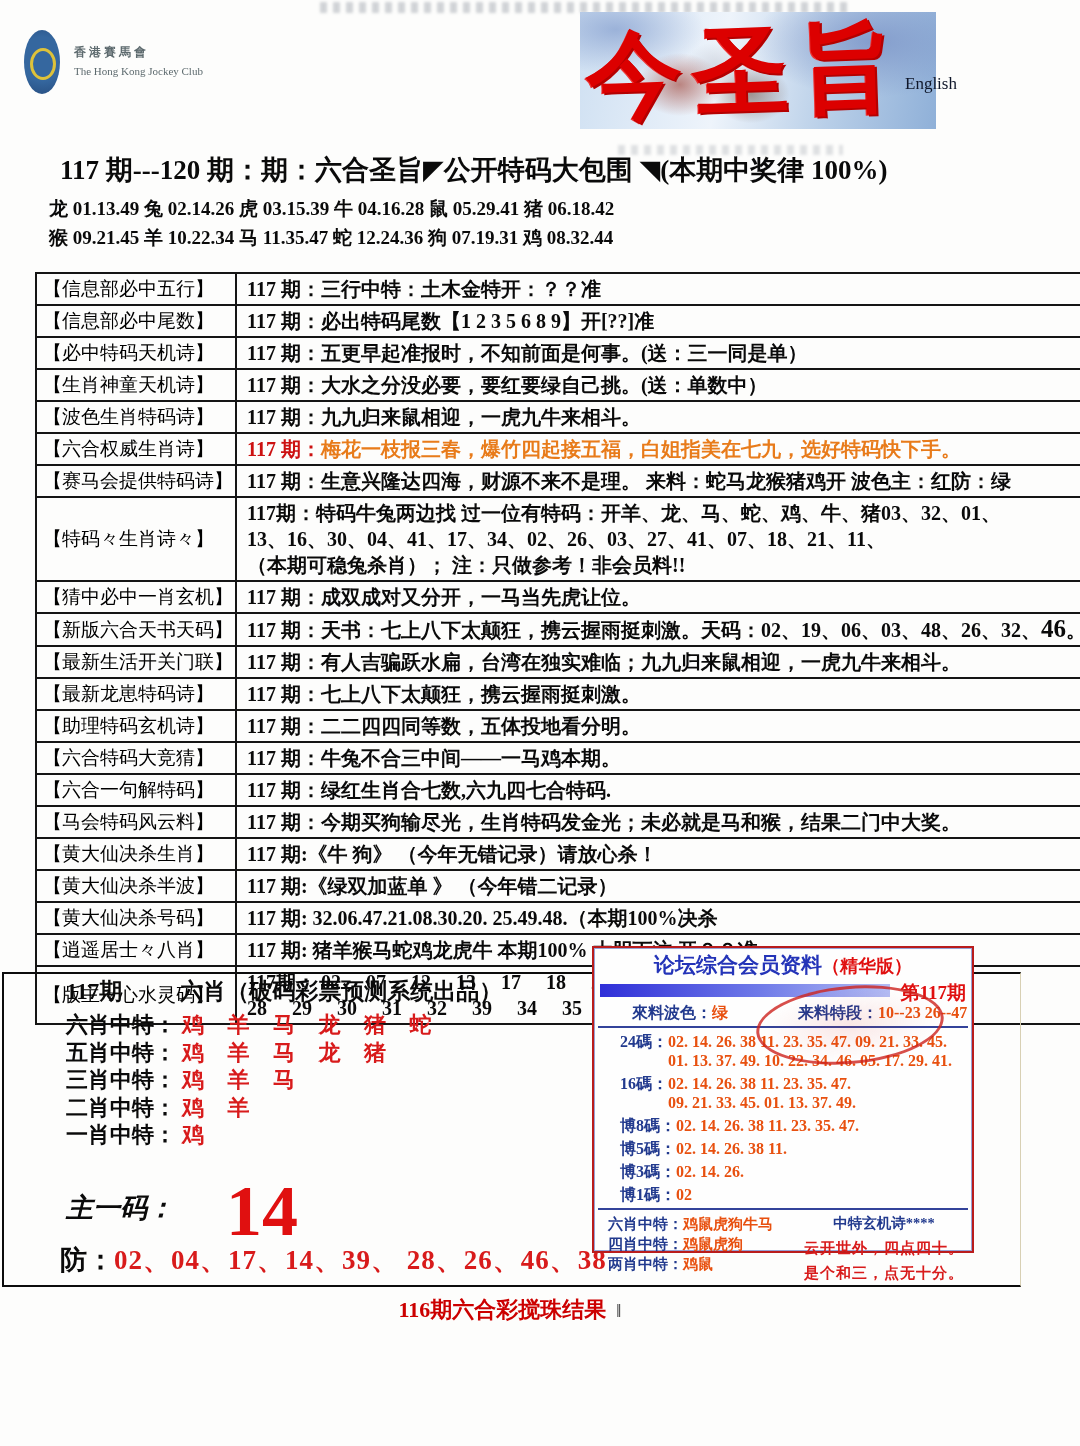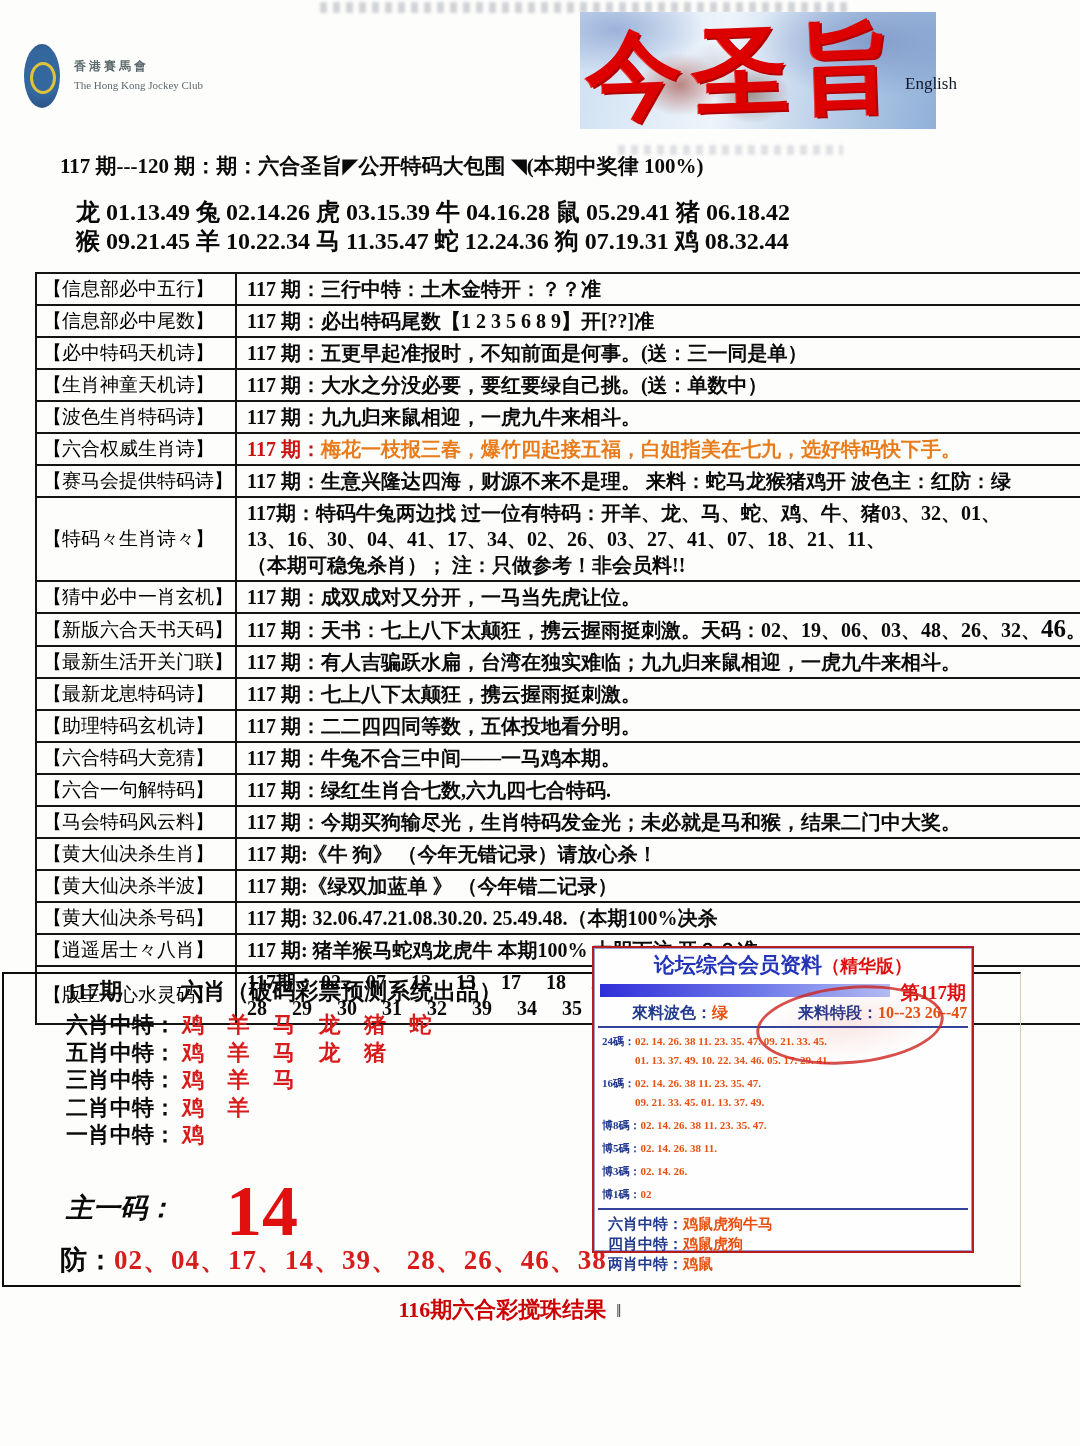--- a/index.html
+++ b/index.html
@@ -5,43 +5,43 @@
   html,body{margin:0;padding:0;}
   body{background:#ffffff;font-family:"Liberation Serif","DejaVu Serif",serif;}
   .page{position:relative;width:1080px;height:1446px;background:#fdfdfc;overflow:hidden;}
 
   
   .artifact{position:absolute;opacity:.45;filter:blur(1.5px);background:repeating-linear-gradient(90deg,#9aa0a8 0 7px,transparent 7px 13px);}
   .artifact.top{left:320px;top:2px;width:530px;height:11px;}
   .artifact.mid{left:618px;top:145px;width:225px;height:10px;opacity:.3;}
 
   
-  .hkjc{position:absolute;left:24px;top:44px;display:flex;}
+  .hkjc{position:absolute;left:24px;top:30px;display:flex;}
   .hkjc-oval{width:36px;height:64px;border-radius:50%;background:radial-gradient(circle at 50% 45%,#35679f 0 55%,#274e80 100%);position:relative;}
   .hkjc-oval .ring{position:absolute;left:6px;top:18px;width:20px;height:26px;border:3px solid #dec23a;border-radius:50%;}
   .hkjc-text{margin:14px 0 0 14px;color:#5d6a6e;}
   .hkjc-cn{font-size:12px;letter-spacing:3px;font-weight:bold;}
   .hkjc-en{font-size:11px;margin-top:4px;}
 
   .banner{position:absolute;left:580px;top:12px;width:356px;height:117px;
     background:
       radial-gradient(60px 45px at 28% 62%, rgba(150,45,30,.55), transparent 70%),
       radial-gradient(55px 42px at 48% 70%, rgba(95,60,45,.5), transparent 70%),
       radial-gradient(40px 30px at 38% 45%, rgba(210,215,225,.9), transparent 75%),
       radial-gradient(150px 70px at 82% 25%, rgba(125,150,200,.85), transparent 80%),
       radial-gradient(120px 60px at 10% 15%, rgba(140,165,210,.8), transparent 75%),
       linear-gradient(100deg,#cfe0f2,#eef4fb 40%,#b9cfe8 70%,#8fb0d8);
     overflow:visible;}
   .banner-title{position:absolute;left:6px;top:12px;font-size:96px;line-height:1;
     color:#dc0000;font-weight:900;letter-spacing:10px;transform:rotate(-2deg);
     text-shadow:2px 2px 0 #b50000,-1px 1px 0 #e33;white-space:nowrap;}
   .english{position:absolute;left:893px;top:74px;font-size:17px;color:#0f172a;cursor:pointer;margin-left:12px;}
 
-  .main-title{position:absolute;left:60px;top:152px;font-size:21px;font-weight:bold;color:#0a0a0a;white-space:nowrap;}
-  .zline{position:absolute;left:76px;font-size:24px;font-weight:bold;color:#0a0a0a;white-space:nowrap;}
+  .main-title{position:absolute;left:60px;top:152px;font-size:27px;font-weight:bold;color:#0a0a0a;white-space:nowrap;}
+  .zline{position:absolute;left:49px;font-size:19px;font-weight:bold;color:#0a0a0a;white-space:nowrap;}
   .zline.l1{top:196px}
   .zline.l2{top:225px}
 
   
   table.pred{position:absolute;left:35px;top:272px;width:1013px;border-collapse:collapse;}
   table.pred td{border:2px solid #151515;vertical-align:middle;}
   td.lbl{width:190px;font-size:19px;font-weight:normal;padding:2px 2px 2px 6px;white-space:nowrap;}
   td.val{font-size:20px;font-weight:bold;padding:2px 4px 2px 10px;}
   .vline{line-height:26px;white-space:nowrap;}
   .pt-k{color:#0a0a0a;}
@@ -72,21 +72,21 @@
     border:2px solid #b91c1c;box-shadow:inset 0 0 0 1px #97a3d6;background:#fefefe;}
   .mb-title{text-align:center;font-size:21px;font-weight:bold;color:#2434b8;margin-top:3px;white-space:nowrap;}
   .mb-title .suffix{color:#e01010;font-size:18px;}
   .mb-bar-row{position:relative;height:18px;margin-top:3px;}
   .mb-bar{position:absolute;left:6px;top:2px;width:290px;height:13px;background:linear-gradient(90deg,#2f2fd8,#6f7ae8 55%,#b3bcf4);}
   .mb-issue{position:absolute;right:6px;top:-2px;font-size:19px;font-weight:bold;color:#e01010;}
   .mb-wave{font-size:16px;font-weight:bold;color:#223a8e;margin:3px 0 2px 38px;white-space:nowrap;}
   .mb-wave .green{color:#e8500f;}
   .mb-wave .orange{color:#e8500f;}
   .mb-sep{border-top:2px solid #33439a;margin:2px 4px 4px 4px;}
-  .code-row{display:flex;font-weight:bold;font-size:11px;line-height:19px;margin:2px 0 4px 8px;}
+  .code-row{display:flex;font-weight:bold;font-size:16px;line-height:19px;margin:2px 0 4px 26px;}
   .code-row .clab{color:#223a8e;white-space:nowrap;}
   .code-row .cnums{color:#e8500f;white-space:nowrap;}
   .mz-wrap{position:relative;}
   .mz-row{font-size:15px;font-weight:bold;line-height:20px;margin-left:14px;white-space:nowrap;}
   .mz-row .clab{color:#223a8e;}
   .mz-row .cval{color:#e8500f;}
   .poem{position:absolute;right:8px;top:0;text-align:center;}
   .poem .ptitle{font-size:14.5px;font-weight:bold;color:#223a8e;}
   .poem .pline{font-size:15px;font-weight:bold;color:#d81b1b;margin-top:6px;letter-spacing:1px;}
   .stamp{position:absolute;left:162px;top:38px;width:182px;height:72px;border:3px solid rgba(205,35,30,.8);
@@ -333,20 +333,25 @@
             </div>
           </div>
         </div>
       <div class="mb-sep"></div>
       <div class="mz-wrap">
         <div>
             <div class="mz-row"><span class="clab">六肖中特：</span><span class="cval">鸡鼠虎狗牛马</span></div>
             <div class="mz-row"><span class="clab">四肖中特：</span><span class="cval">鸡鼠虎狗</span></div>
             <div class="mz-row"><span class="clab">两肖中特：</span><span class="cval">鸡鼠</span></div>
           </div>
+        <div class="poem">
+          <div class="ptitle">中特玄机诗****</div>
+          <div class="pline">云开世外，四点四十。</div>
+          <div class="pline">是个和三，点无十分。</div>
+        </div>
       </div>
       <div class="stamp"></div>
     </div>
   </div>
 
   <div class="footer-line">
     <span class="red">116期六合彩搅珠结果</span><span class="suffix">‖</span>
   </div>
 
 </div>

